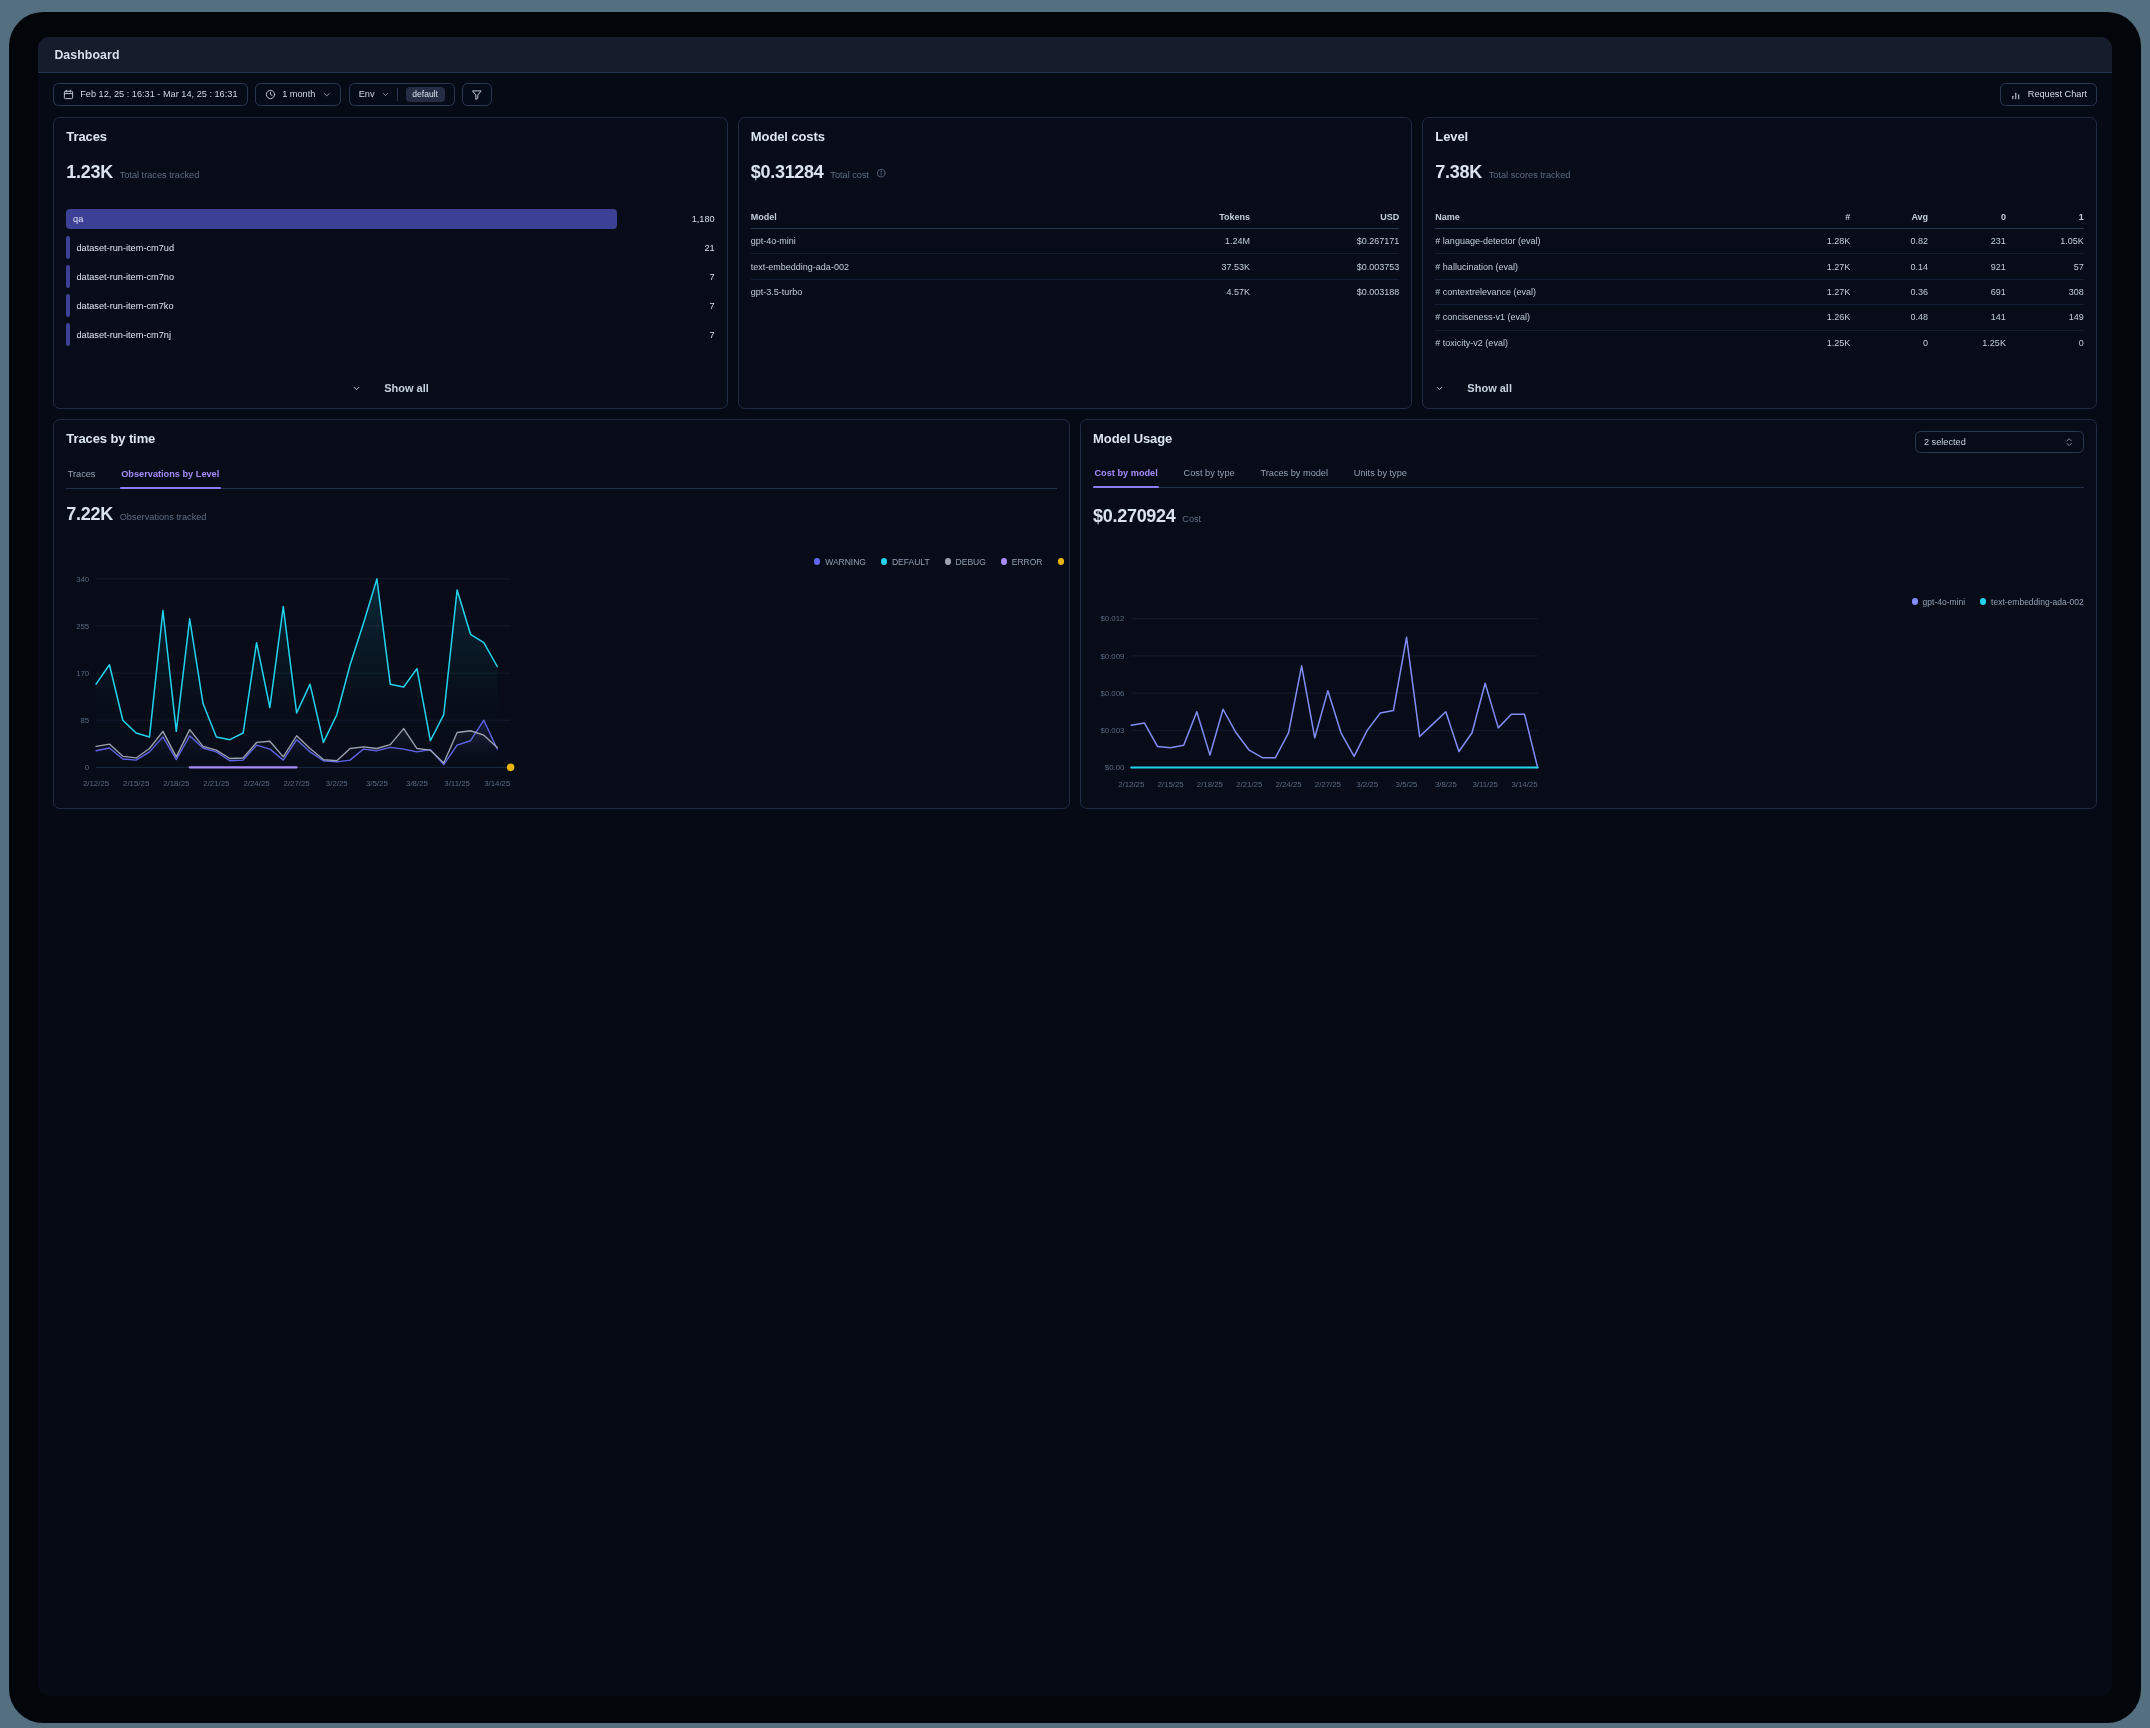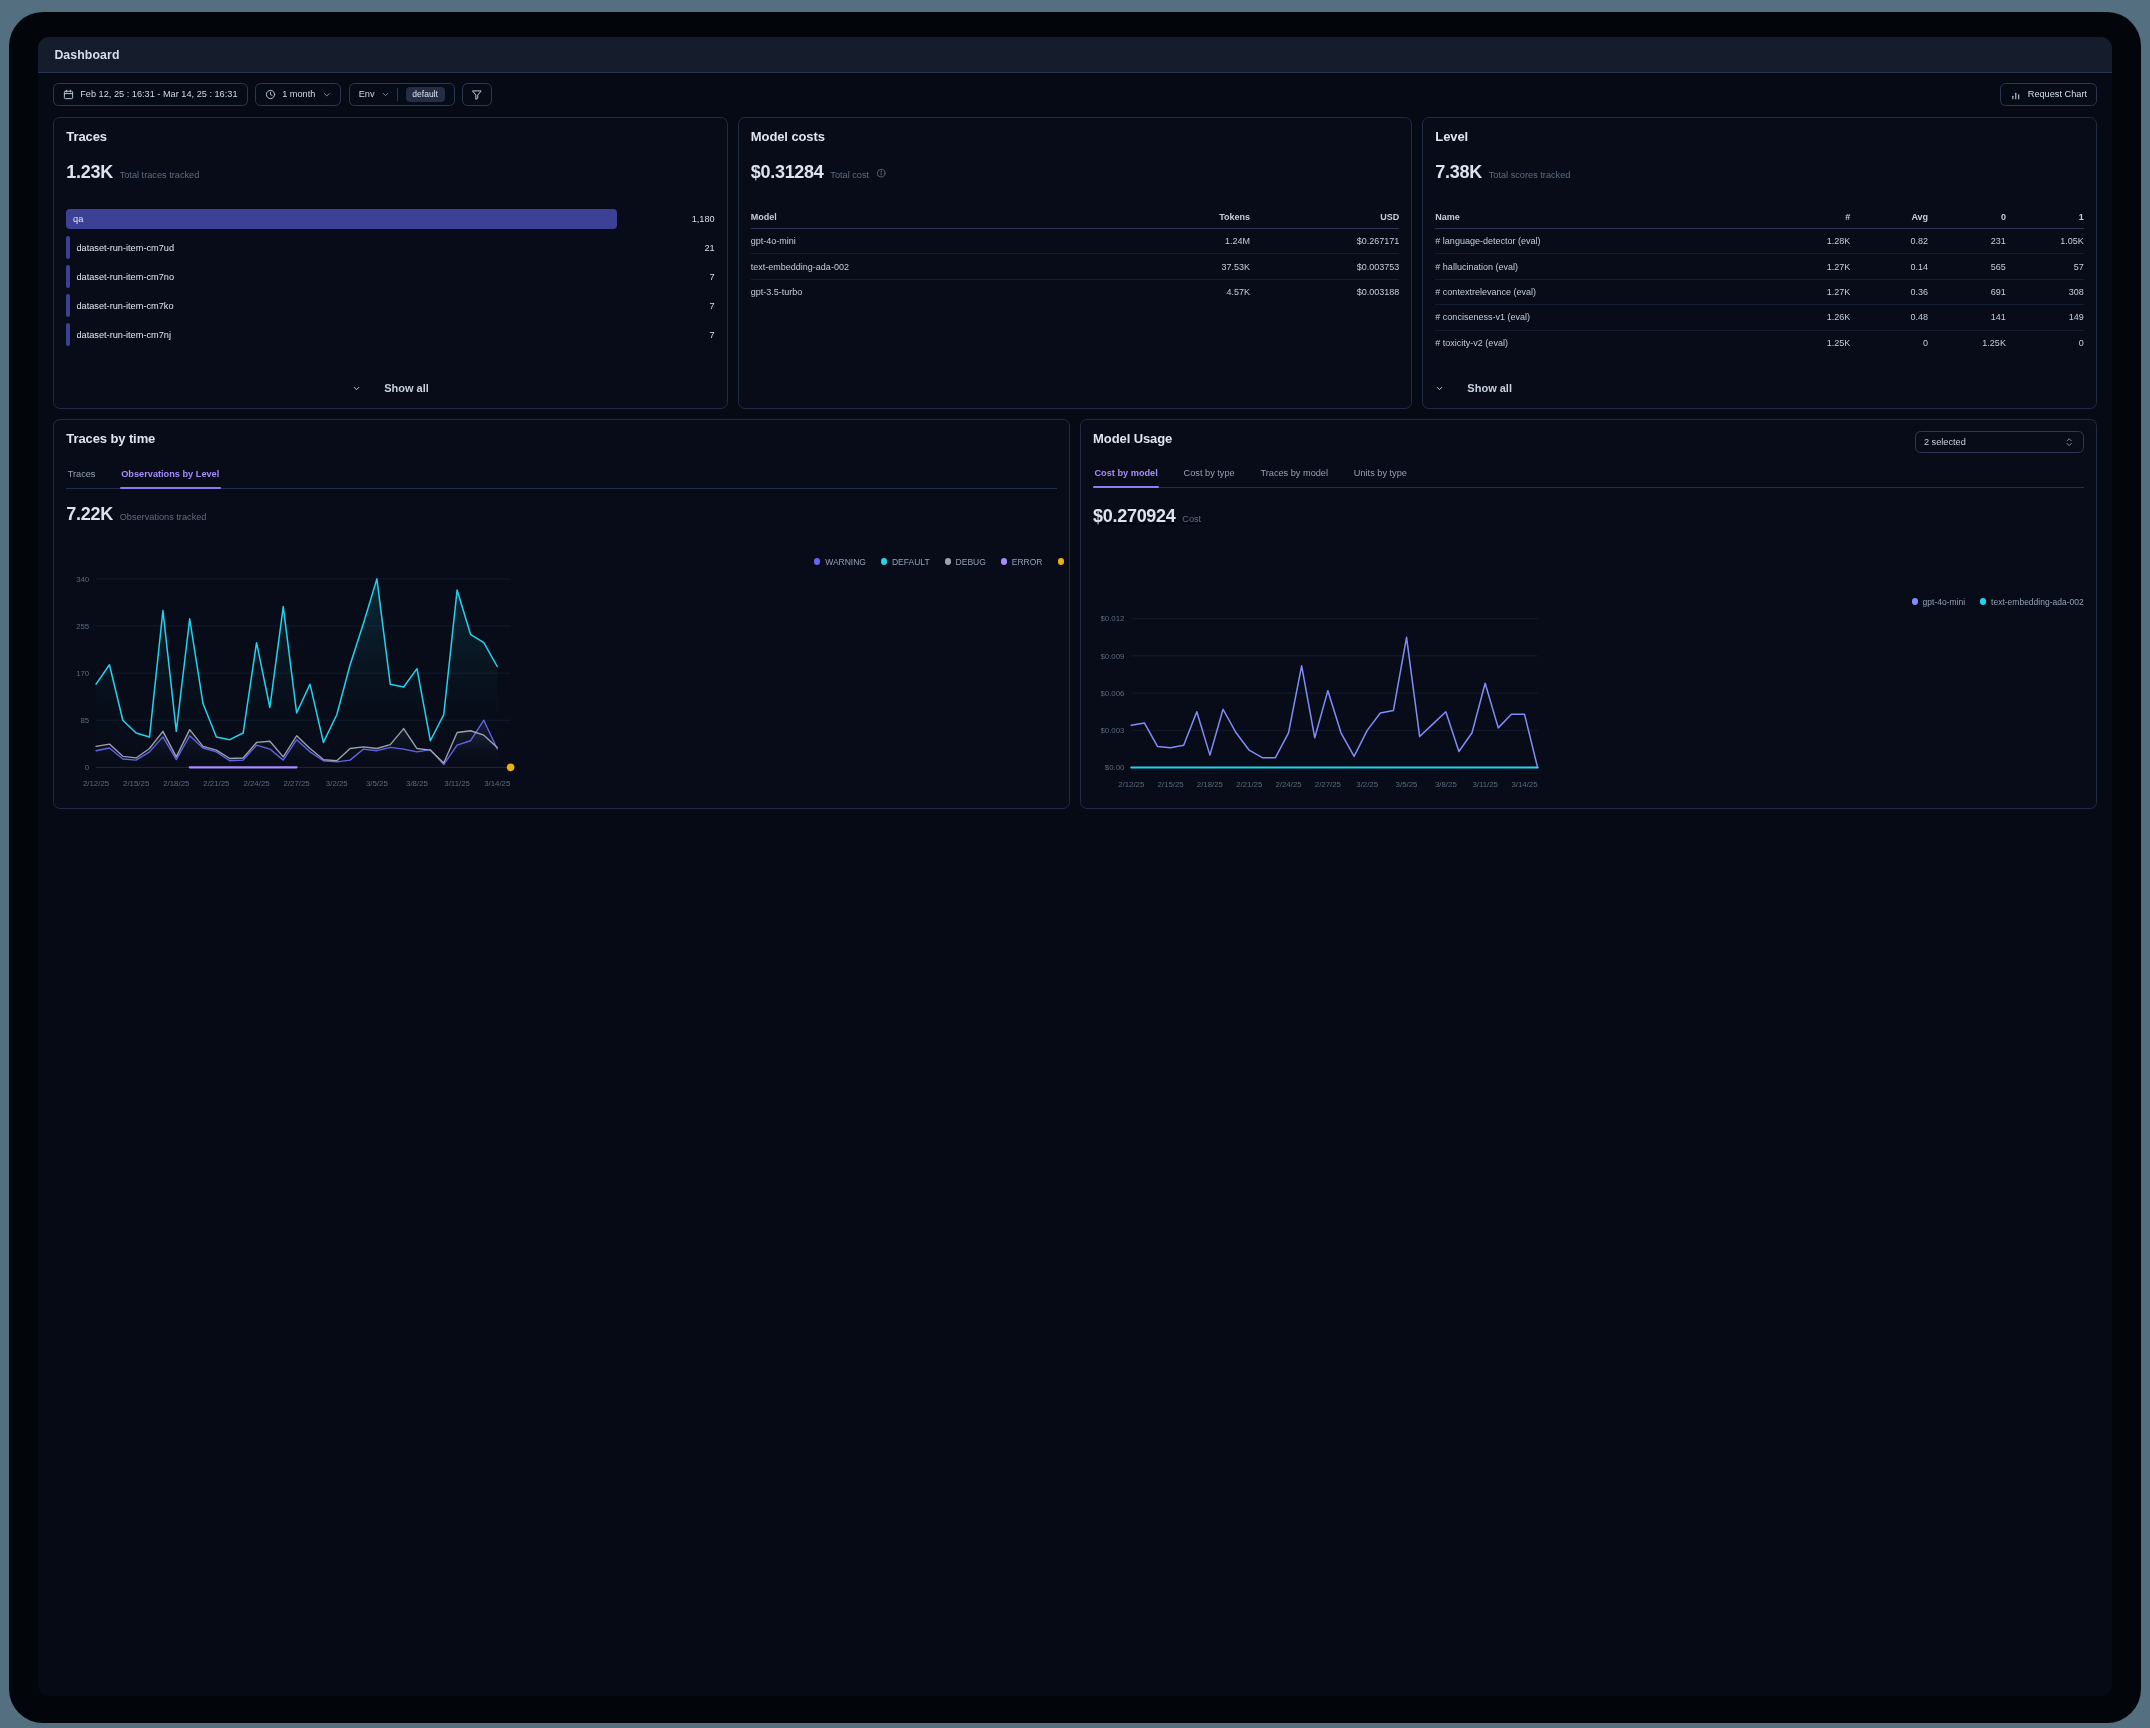--- a/index.html
+++ b/index.html
@@ -230,21 +230,21 @@
                   <td># language-detector (eval)</td>
                   <td>1.28K</td>
                   <td>0.82</td>
                   <td>231</td>
                   <td>1.05K</td>
                 </tr>
                 <tr>
                   <td># hallucination (eval)</td>
                   <td>1.27K</td>
                   <td>0.14</td>
-                  <td>565</td>
+                  <td>921</td>
                   <td>57</td>
                 </tr>
                 <tr>
                   <td># contextrelevance (eval)</td>
                   <td>1.27K</td>
                   <td>0.36</td>
                   <td>691</td>
                   <td>308</td>
                 </tr>
                 <tr>
@@ -364,21 +364,21 @@
                   <polyline points="7 15 12 20 17 15"></polyline>
                 </svg>
             </div>
           </div>
           <div class="tabs" id="mu-tabs" style="margin-top:8.2px;">
               <div class="tab active">Cost by model</div>
               <div class="tab">Cost by type</div>
               <div class="tab">Traces by model</div>
               <div class="tab">Units by type</div>
             </div>
-          <div class="metric" style="text-decoration:underline;">
+          <div class="metric" style="">
             <span class="metric-value">$0.270924</span>
             <span class="metric-caption">Cost</span>
           </div>
           <div class="chart-block">
             <div class="legend" id="legend-1">
                 <div class="legend-item">
                   <span class="legend-dot" style="background: rgb(129, 140, 248);"></span>
                   <span>gpt-4o-mini</span>
                 </div>
                 <div class="legend-item">

